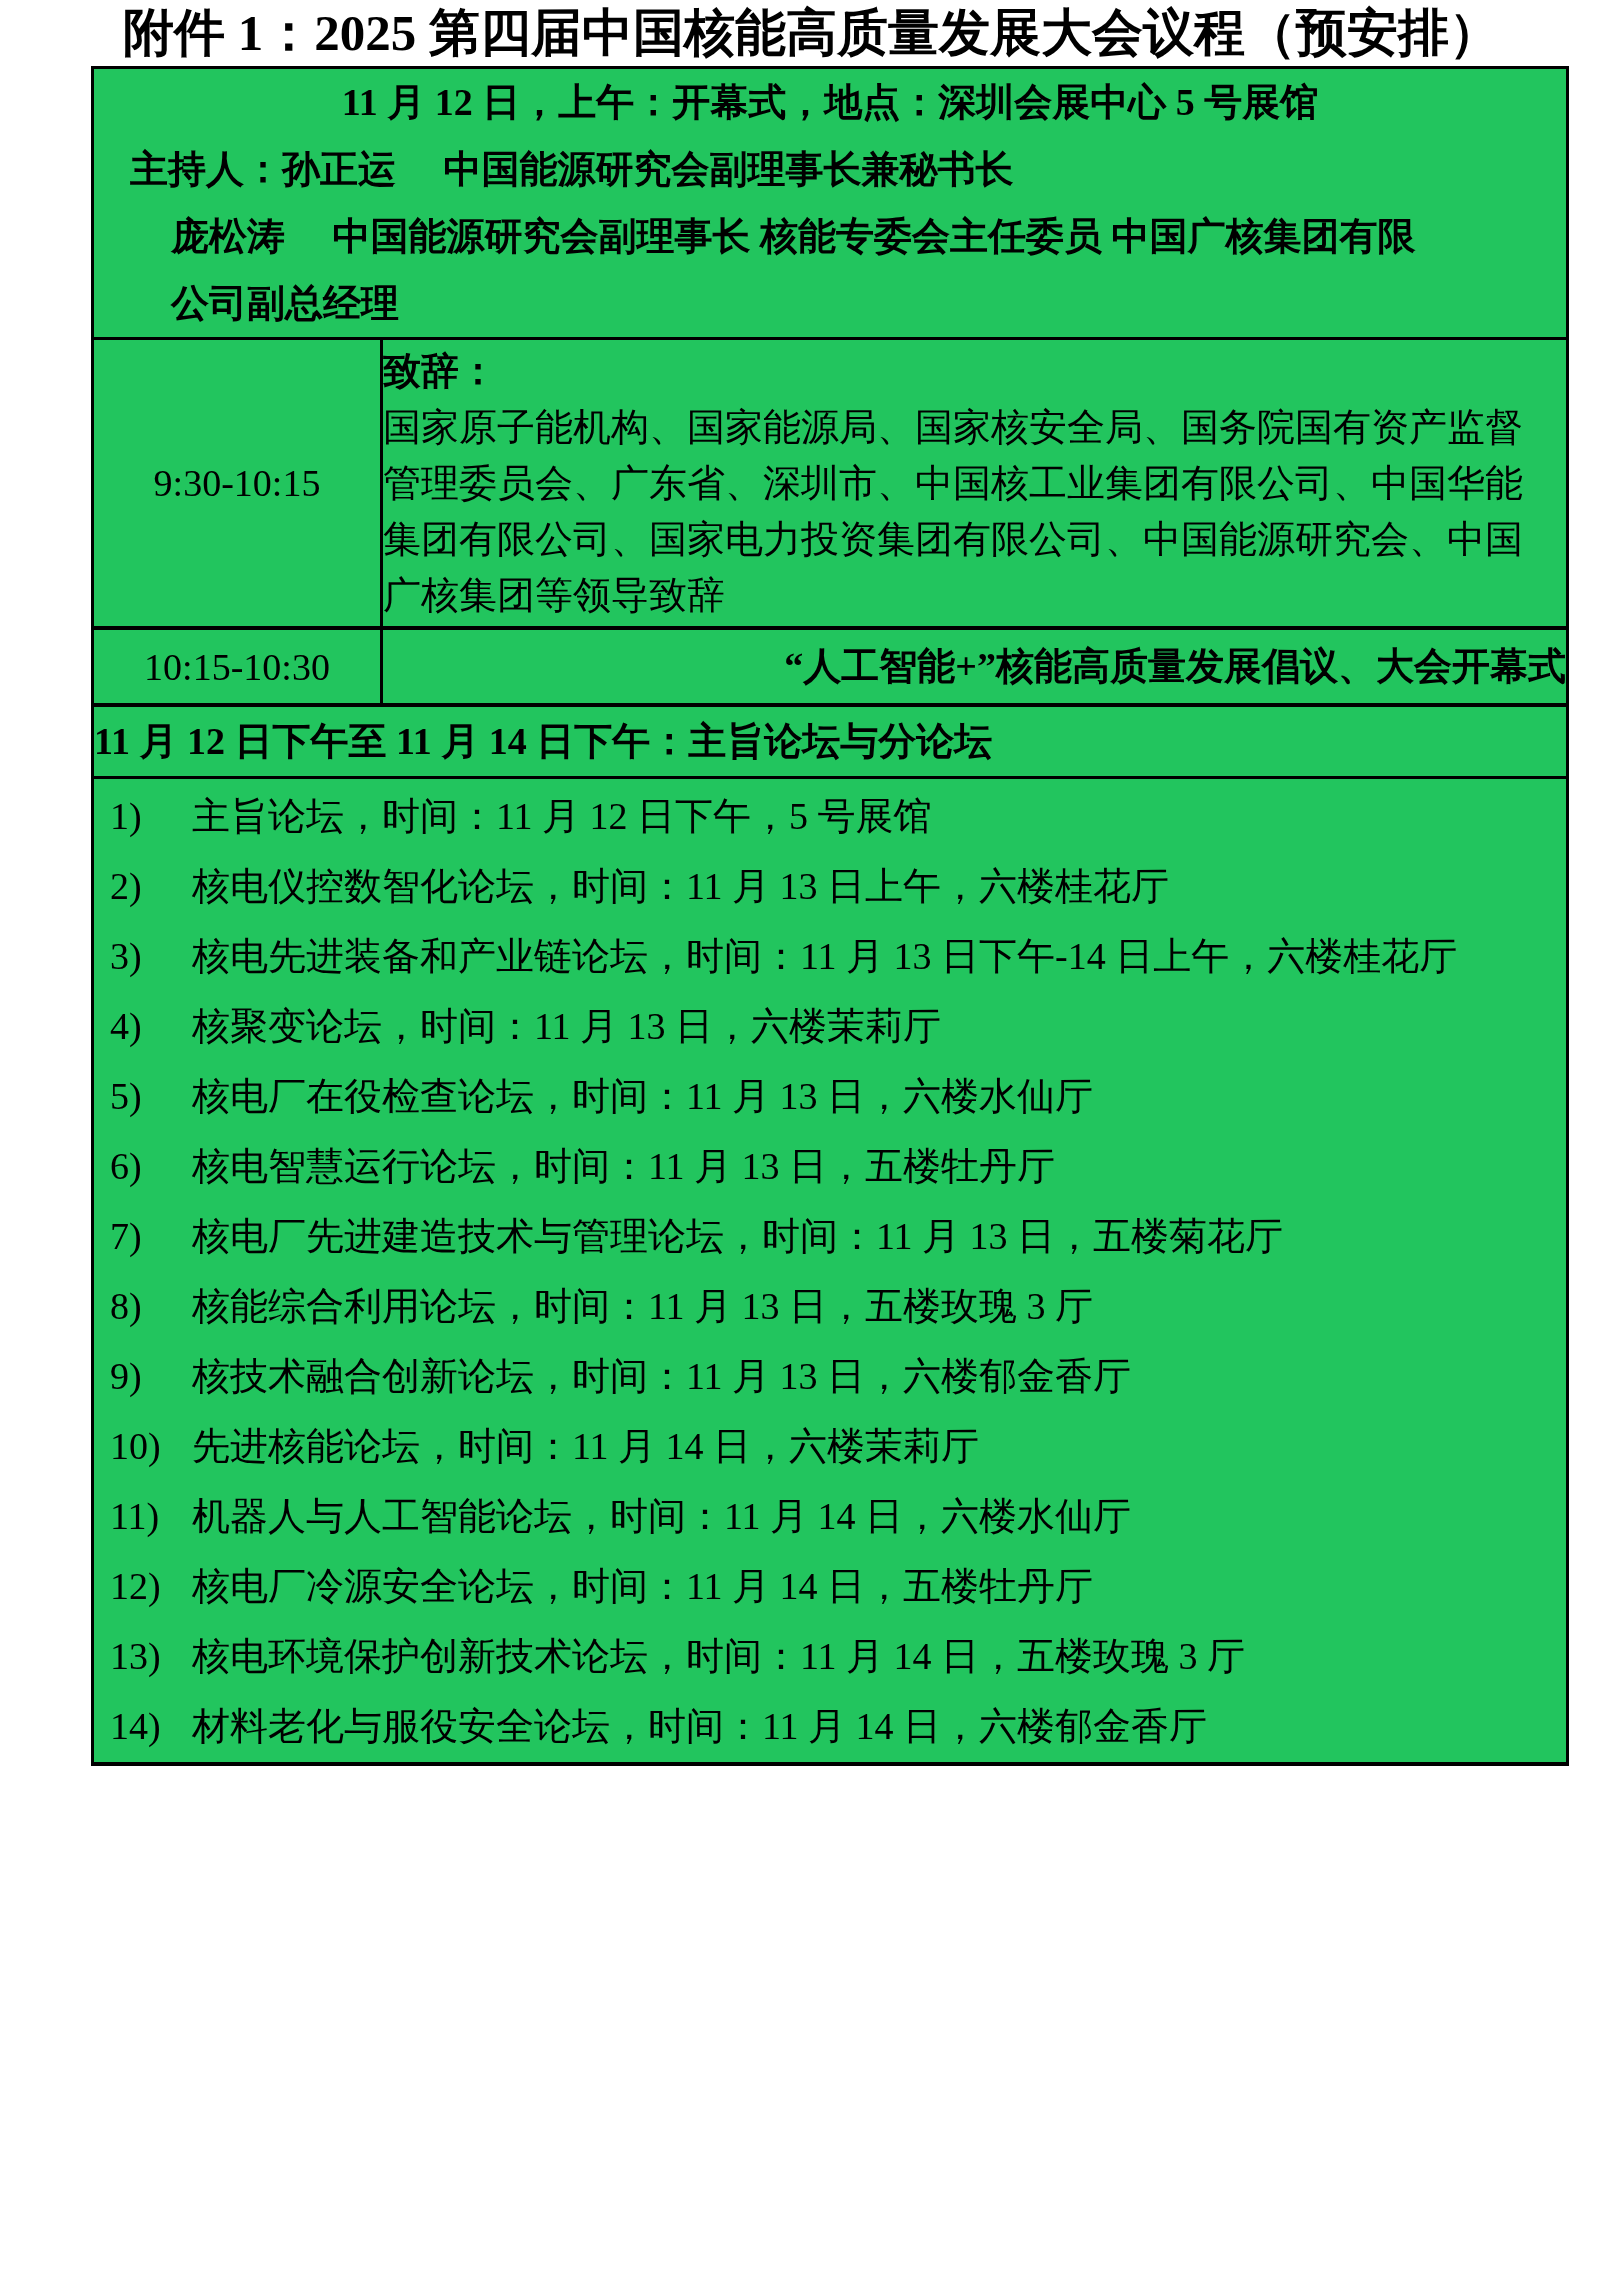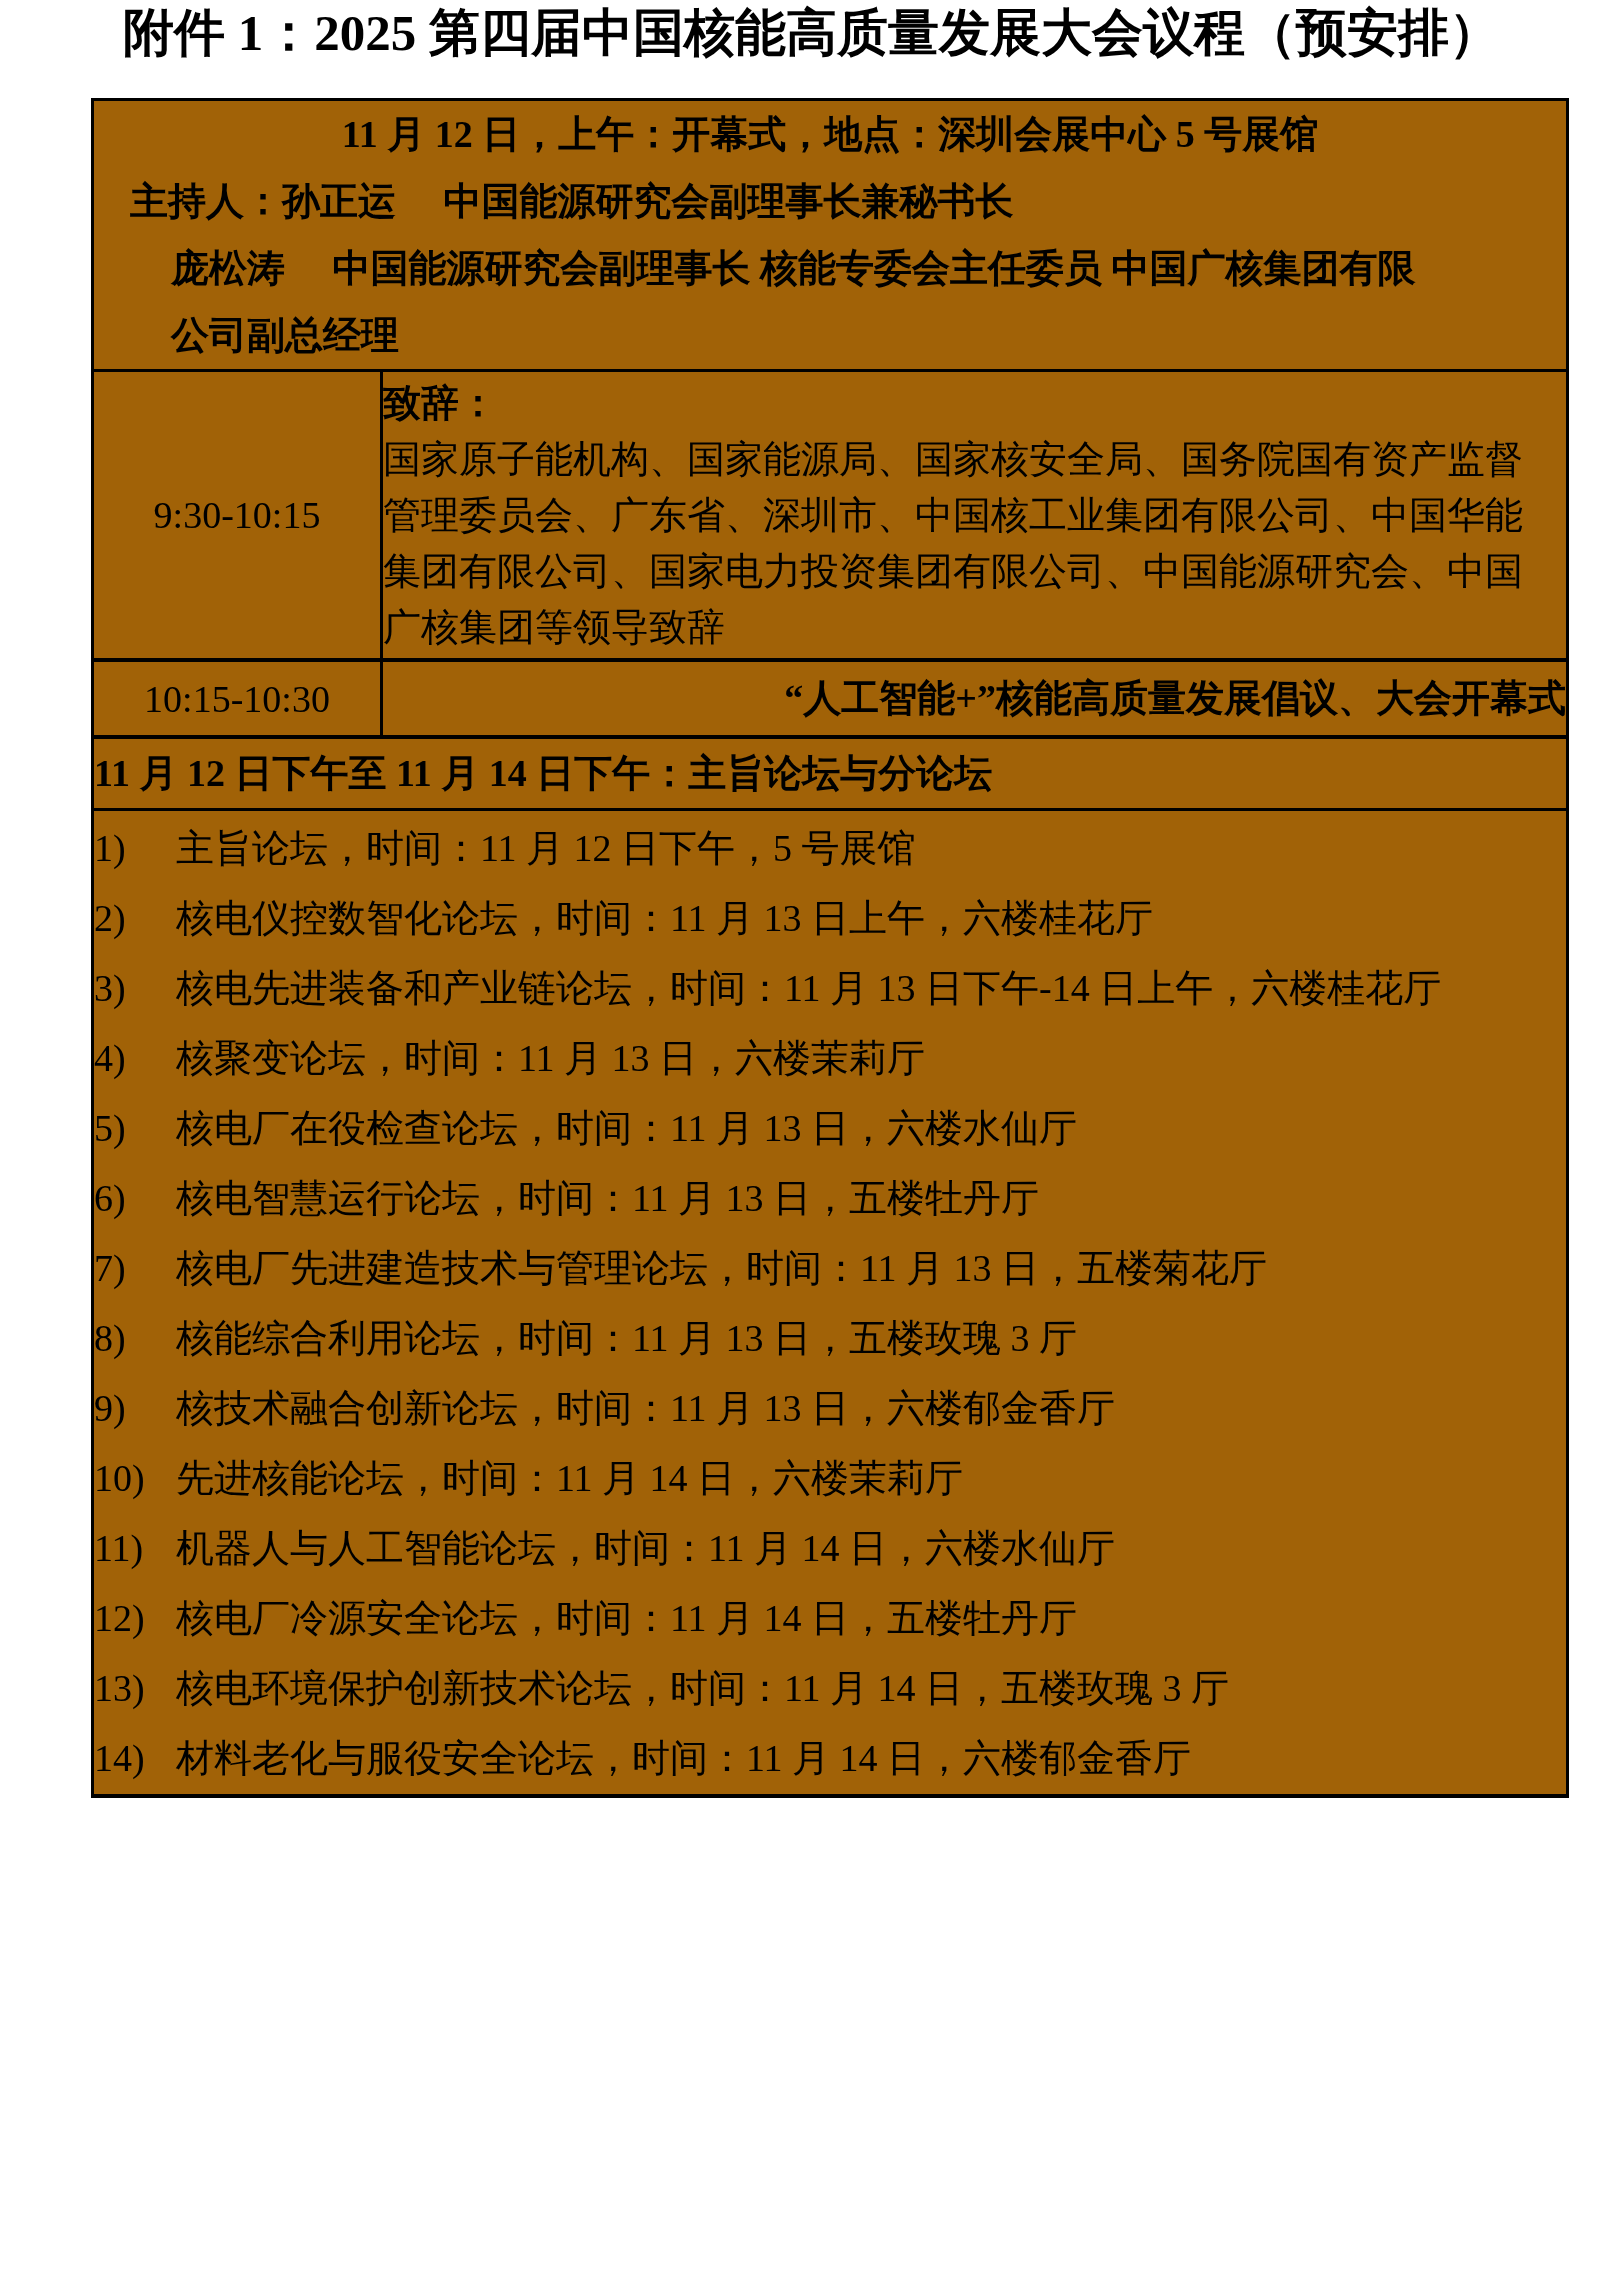--- a/index.html
+++ b/index.html
@@ -22,33 +22,32 @@
     line-height: 66px;
     text-align: center;
     font-weight: bold;
     font-size: 51px;
     white-space: nowrap;
   }
   table.agenda {
     border-collapse: collapse;
     table-layout: fixed;
     margin-left: 91px;
-    margin-top: 32px;
     width: 1478px;
-    background: #a16207;
+    background: #22c55e;
   }
   table.agenda td {
     border: 3.1px solid #000000;
     padding: 0;
     vertical-align: middle;
   }
   col.col-time { width: 289px; }
   
   tr.r-speech > td, tr.r-initiative > td, tr.r-tour > td { border-bottom-width: 4.6px; }
-  tr.r-forums > td { border-bottom-width: 4.6px; }
+  tr.r-forums > td { border-bottom-width: 4.6px; padding-left: 16px; }
 
   
   td.opening-cell {
     height: 268px;
     vertical-align: top;
     font-weight: bold;
     overflow: hidden;
   }
   .opening-header {
     line-height: 67px;

